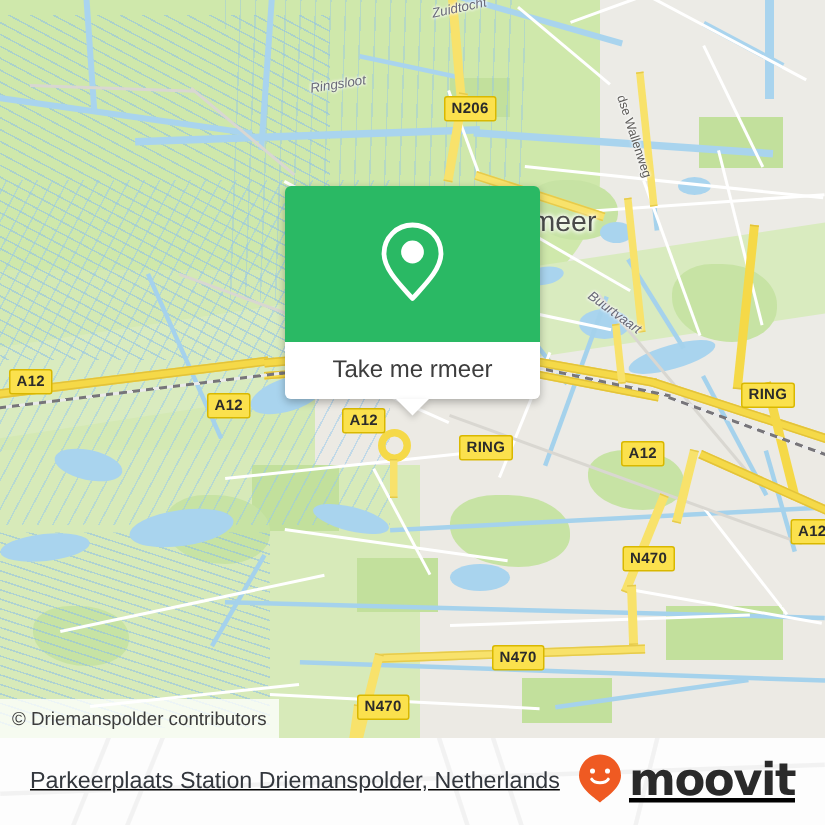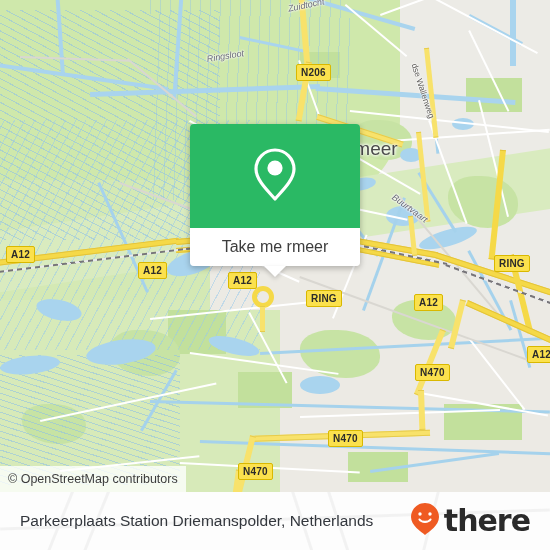--- a/index.html
+++ b/index.html
@@ -146,21 +146,21 @@
     background:rgba(255,255,255,.78);
     color:#3c3c3c;font-size:12.5px;
     font-family:"Liberation Sans",sans-serif;
   }
 
   
   .footer{
     position:absolute;left:0;top:492px;width:550px;height:58px;
     background:#fdfdfd;overflow:hidden;
     display:flex;align-items:center;justify-content:space-between;
-    padding:0 20px;box-sizing:border-box;
+    padding:0 20px;box-sizing:border-box;text-decoration:underline;
   }
   .footer-wm{
     position:absolute;left:0;top:-18px;width:550px;height:90px;
     opacity:.10;pointer-events:none;
   }
   .footer-wm i{position:absolute;background:#9a9a9a;display:block;}
   .footer-title{
     position:relative;color:#33373d;font-size:15.5px;white-space:nowrap;
     font-family:"Liberation Sans",sans-serif;
   }
@@ -352,21 +352,21 @@
           </svg>
         </span>
       </div>
       <div class="card-bottom">
         <span>Take me rmeer</span>
       </div>
       <div class="card-tail"></div>
     </div>
 
     <div class="attrib">
-      <span>© OpenStreetMap contributors</span>
+      <span>© Driemanspolder contributors</span>
     </div>
   </div>
 
   <div class="footer">
     <div class="footer-wm">
       <i style="left:60px;top:0;width:3px;height:90px;transform:rotate(22deg);"></i>
       <i style="left:96px;top:0;width:3px;height:90px;transform:rotate(22deg);"></i>
       <i style="left:300px;top:0;width:3px;height:90px;transform:rotate(-18deg);"></i>
       <i style="left:336px;top:0;width:3px;height:90px;transform:rotate(-18deg);"></i>
       <i style="left:430px;top:0;width:3px;height:90px;transform:rotate(14deg);"></i>
@@ -377,17 +377,17 @@
 
     <div class="brand">
       <span>
         <svg width="30" height="34" viewBox="0 0 30 34" aria-hidden="true">
           <path d="M15 1 C7.3 1 1 7.3 1 15 C1 23.5 11 29.5 15 33 C19 29.5 29 23.5 29 15 C29 7.3 22.7 1 15 1 Z" fill="#ef5a22"></path>
           <circle cx="10" cy="12" r="1.7" fill="#ffffff"></circle>
           <circle cx="20" cy="12" r="1.7" fill="#ffffff"></circle>
           <path d="M9.5 17.5 C11.5 20.6 18.5 20.6 20.5 17.5" fill="none" stroke="#ffffff" stroke-width="2.1" stroke-linecap="round"></path>
         </svg>
       </span>
-      <span class="brand-word">there</span>
+      <span class="brand-word">moovit</span>
     </div>
   </div>
 
 </div>
 
 </body></html>

